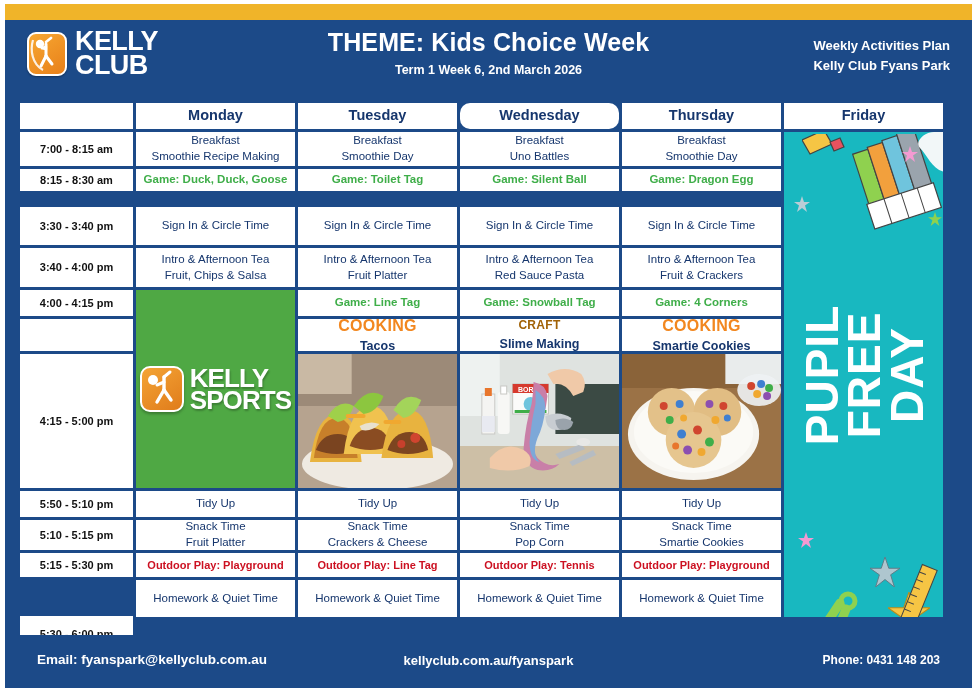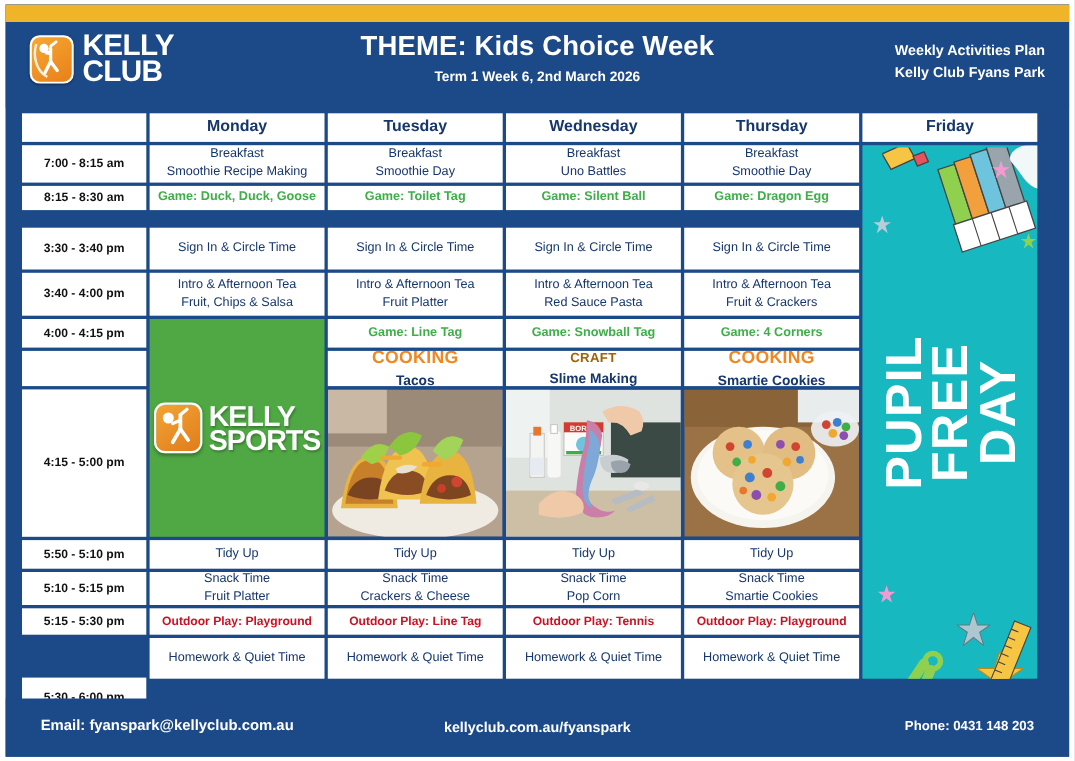--- a/index.html
+++ b/index.html
@@ -178,21 +178,21 @@
       <div id="header-right">
         <div>Weekly Activities Plan</div>
         <div>Kelly Club Fyans Park</div>
       </div>
     </div>
 
     <div id="grid">
         <div class="cell" style="left: 15px; top: 5px; width: 113px; height: 26px;"></div>
         <div class="cell dayhead" style="left: 131px; top: 5px; width: 159px; height: 26px;">Monday</div>
         <div class="cell dayhead" style="left: 293px; top: 5px; width: 159px; height: 26px;">Tuesday</div>
-        <div class="cell dayhead" style="left: 455px; top: 5px; width: 159px; height: 26px;">Wednesday</div>
+        <div class="cell dayhead" style="left: 455px; top: 5px; width: 159px; height: 26px; border-radius: 10px;">Wednesday</div>
         <div class="cell dayhead" style="left: 617px; top: 5px; width: 159px; height: 26px;">Thursday</div>
         <div class="cell dayhead" style="left: 779px; top: 5px; width: 159px; height: 26px;">Friday</div>
         <div class="cell timecell" style="left: 15px; top: 34px; width: 113px; height: 34px;">7:00 - 8:15 am</div>
         <div class="cell" style="left: 131px; top: 34px; width: 159px; height: 34px;">
           <span class="ln1">Breakfast</span>
           <span class="ln2">Smoothie Recipe Making</span>
         </div>
         <div class="cell" style="left: 293px; top: 34px; width: 159px; height: 34px;">
           <span class="ln1">Breakfast</span>
           <span class="ln2">Smoothie Day</span>

